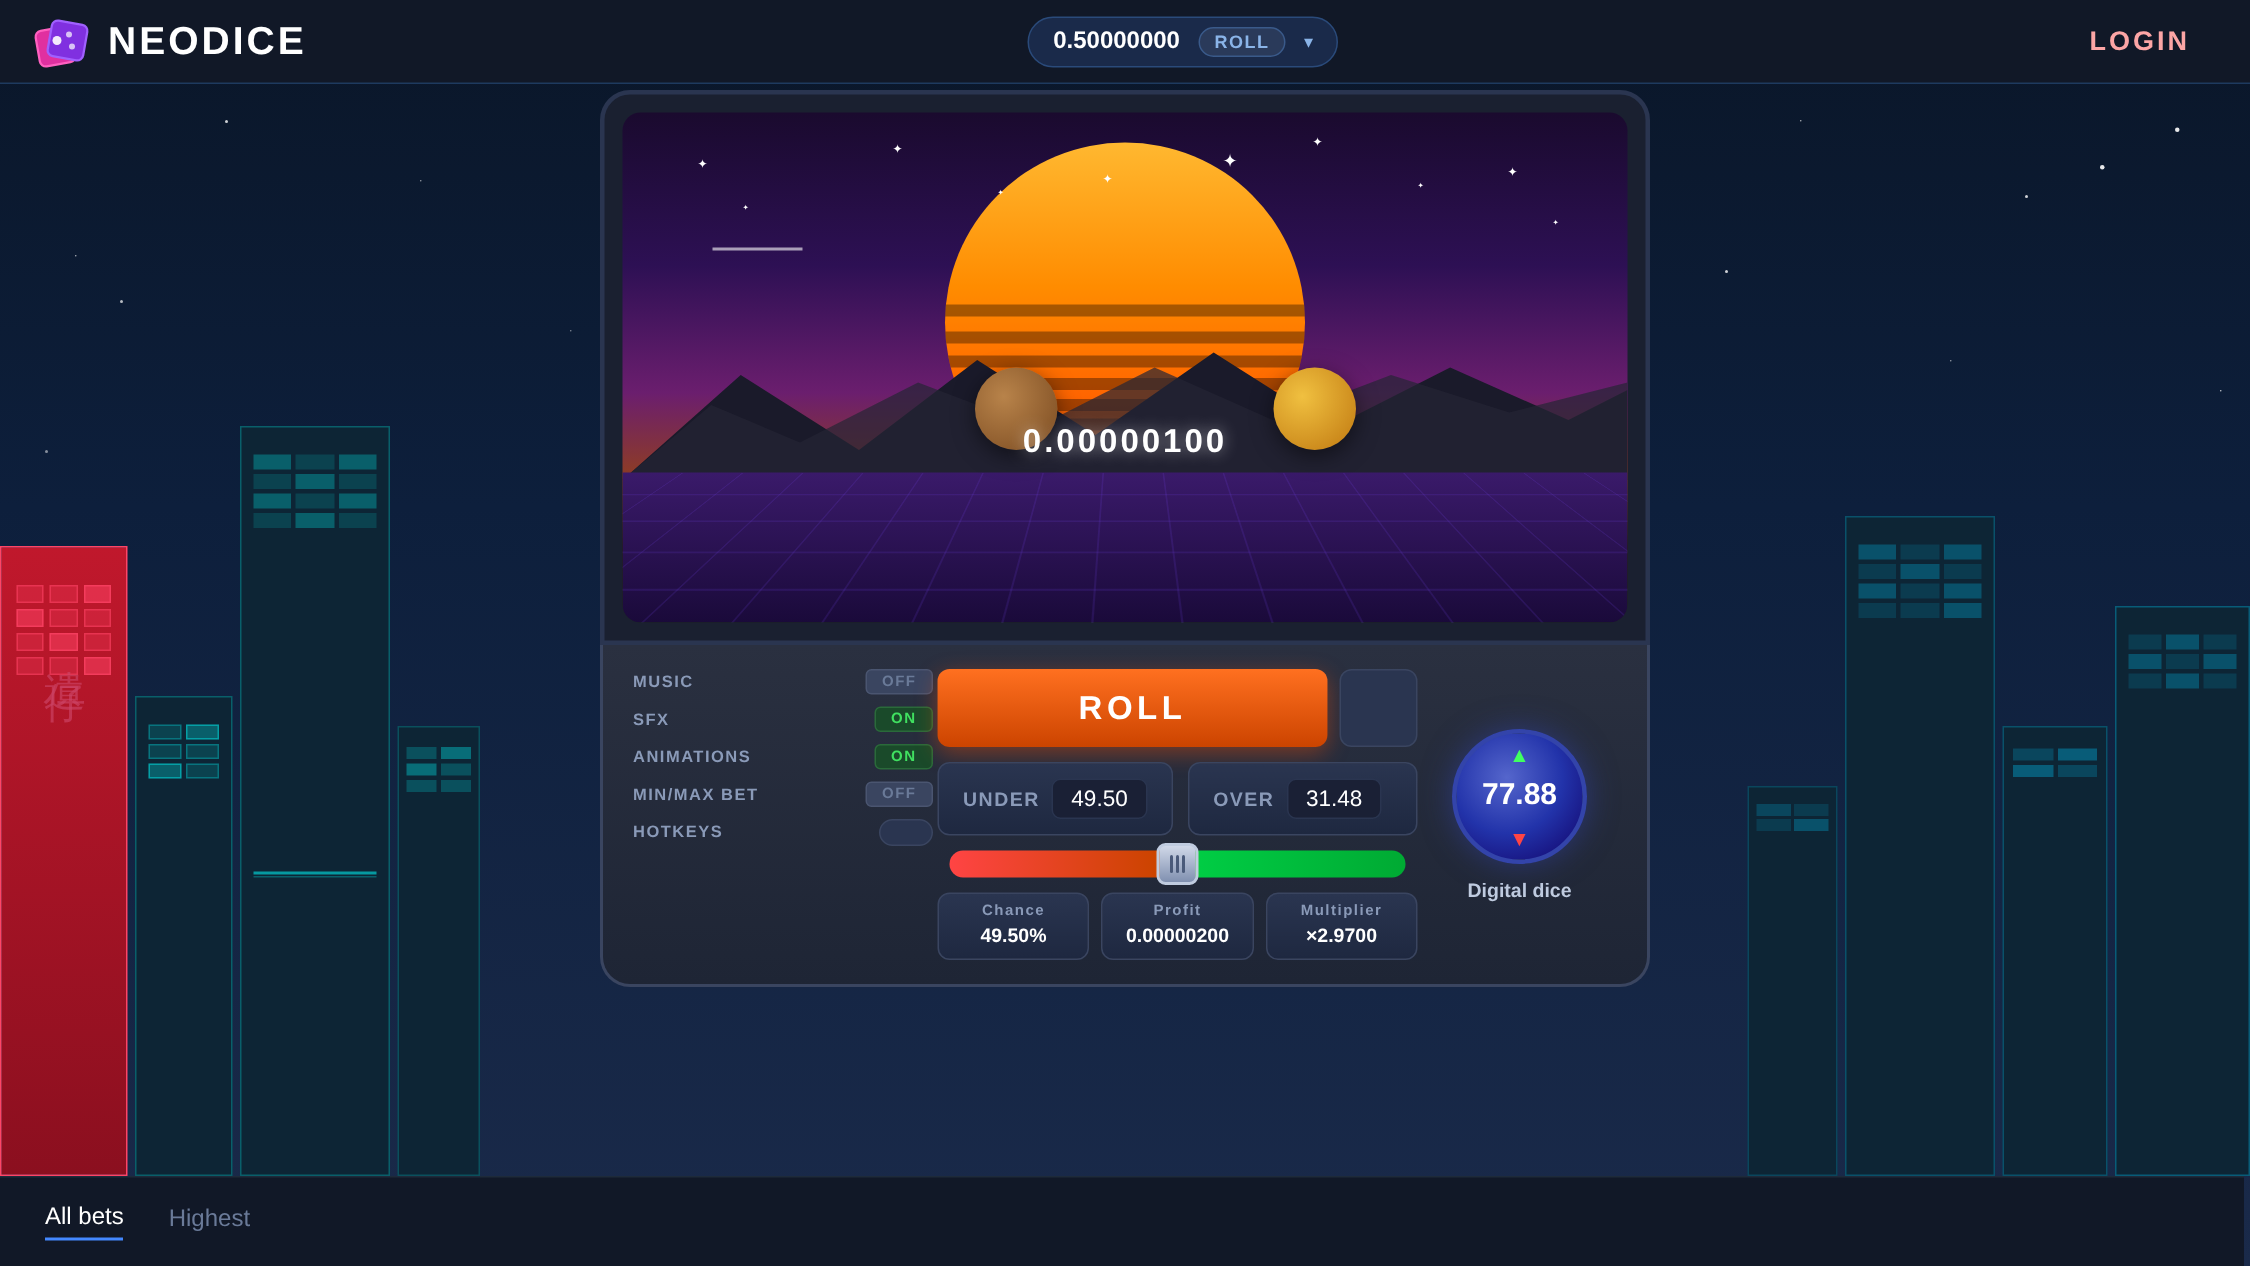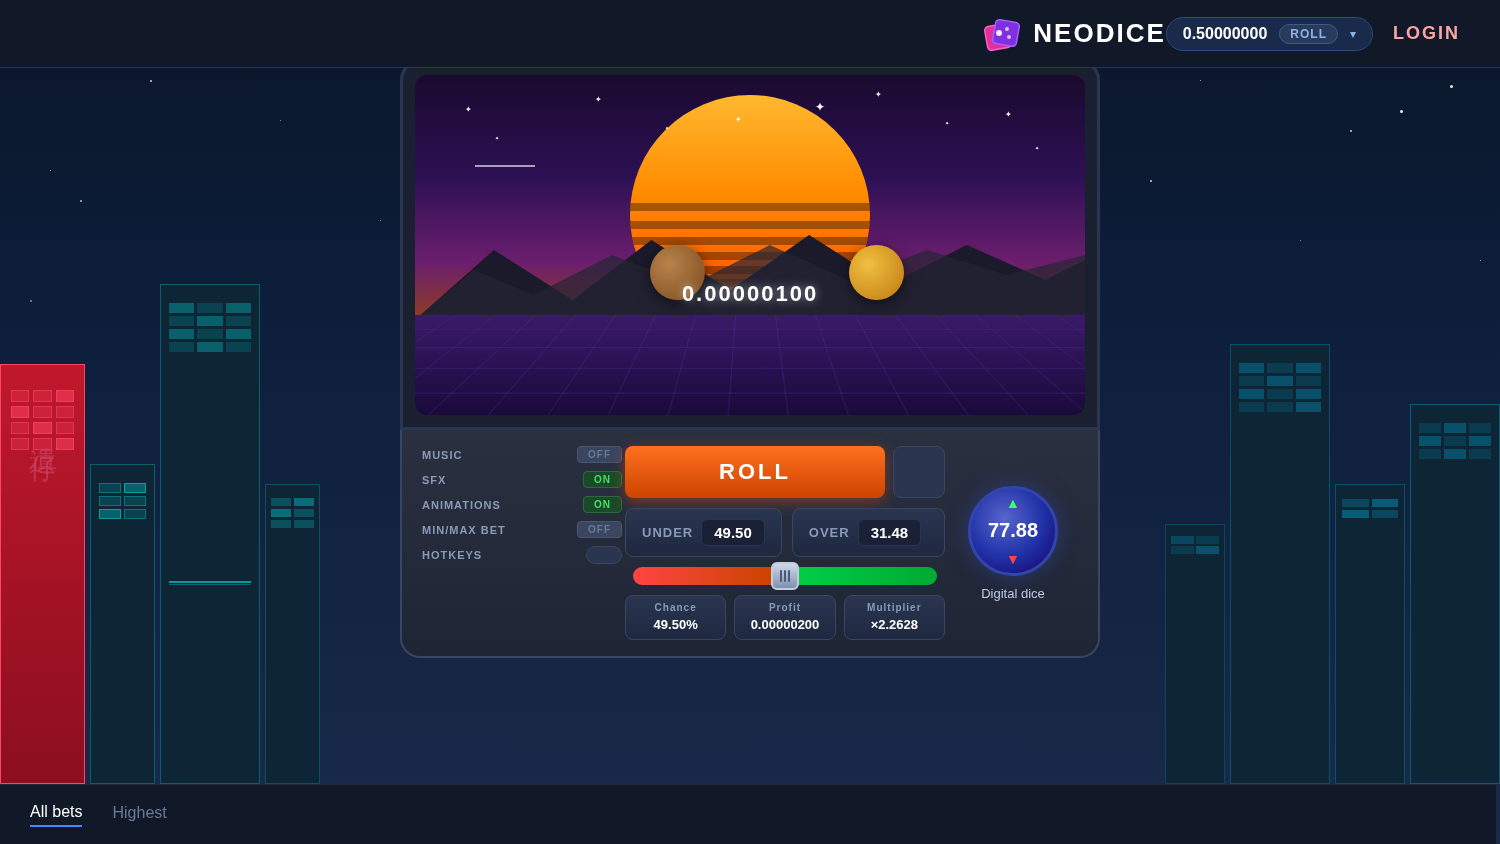--- a/index.html
+++ b/index.html
@@ -56,26 +56,26 @@
       background: white;
       border-radius: 50%;
     }
 
     
     .header {
       position: absolute;
       top: 0;
       left: 0;
       right: 0;
-      height: 68px;
+      height: 56px;
       background: #111827;
       border-bottom: 1px solid #1e3a5f;
       display: flex;
       align-items: center;
-      justify-content: flex-end;
+      justify-content: space-between;
       padding: 0 20px;
       z-index: 100;
     }
 
     .logo-area {
       display: flex;
       align-items: center;
       gap: 10px;
     }
     .logo-icon {
@@ -386,21 +386,21 @@
       font-weight: 700;
       letter-spacing: 1px;
     }
     .bet-value {
       background: #1a2035;
       border: 1px solid #2a3550;
       border-radius: 6px;
       padding: 4px 12px;
       color: white;
       font-size: 15px;
-      font-weight: 700;
+      font-weight: 400;
     }
 
     
     .slider-row {
       padding: 0 4px;
     }
     .slider-track {
       position: relative;
       height: 18px;
       background: linear-gradient(90deg, #ff4444 0%, #cc4400 45%, #ff8800 50%, #00cc44 55%, #00aa33 100%);
@@ -495,21 +495,21 @@
       position: absolute;
       bottom: 6px;
       left: 50%;
       transform: translateX(-50%);
       color: #ff4444;
       font-size: 14px;
     }
     .dice-label {
       color: #c0cce0;
       font-size: 13px;
-      font-weight: 400;
+      font-weight: 700;
       text-align: center;
     }
 
     
     .bottom-tabs {
       position: absolute;
       bottom: 0;
       left: 0;
       right: 4px;
       height: 60px;
@@ -817,21 +817,21 @@
           <div class="stat-box">
             <span class="stat-label">Chance</span>
             <span class="stat-value">49.50%</span>
           </div>
           <div class="stat-box">
             <span class="stat-label">Profit</span>
             <span class="stat-value">0.00000200</span>
           </div>
           <div class="stat-box">
             <span class="stat-label">Multiplier</span>
-            <span class="stat-value">×2.2628</span>
+            <span class="stat-value">×2.9700</span>
           </div>
         </div>
       </div>
 
       <div class="right-panel">
         <div class="dice-circle">
           <span class="dice-arrow-up">▲</span>
           <span class="dice-value">77.88</span>
           <span class="dice-arrow-down">▼</span>
         </div>

